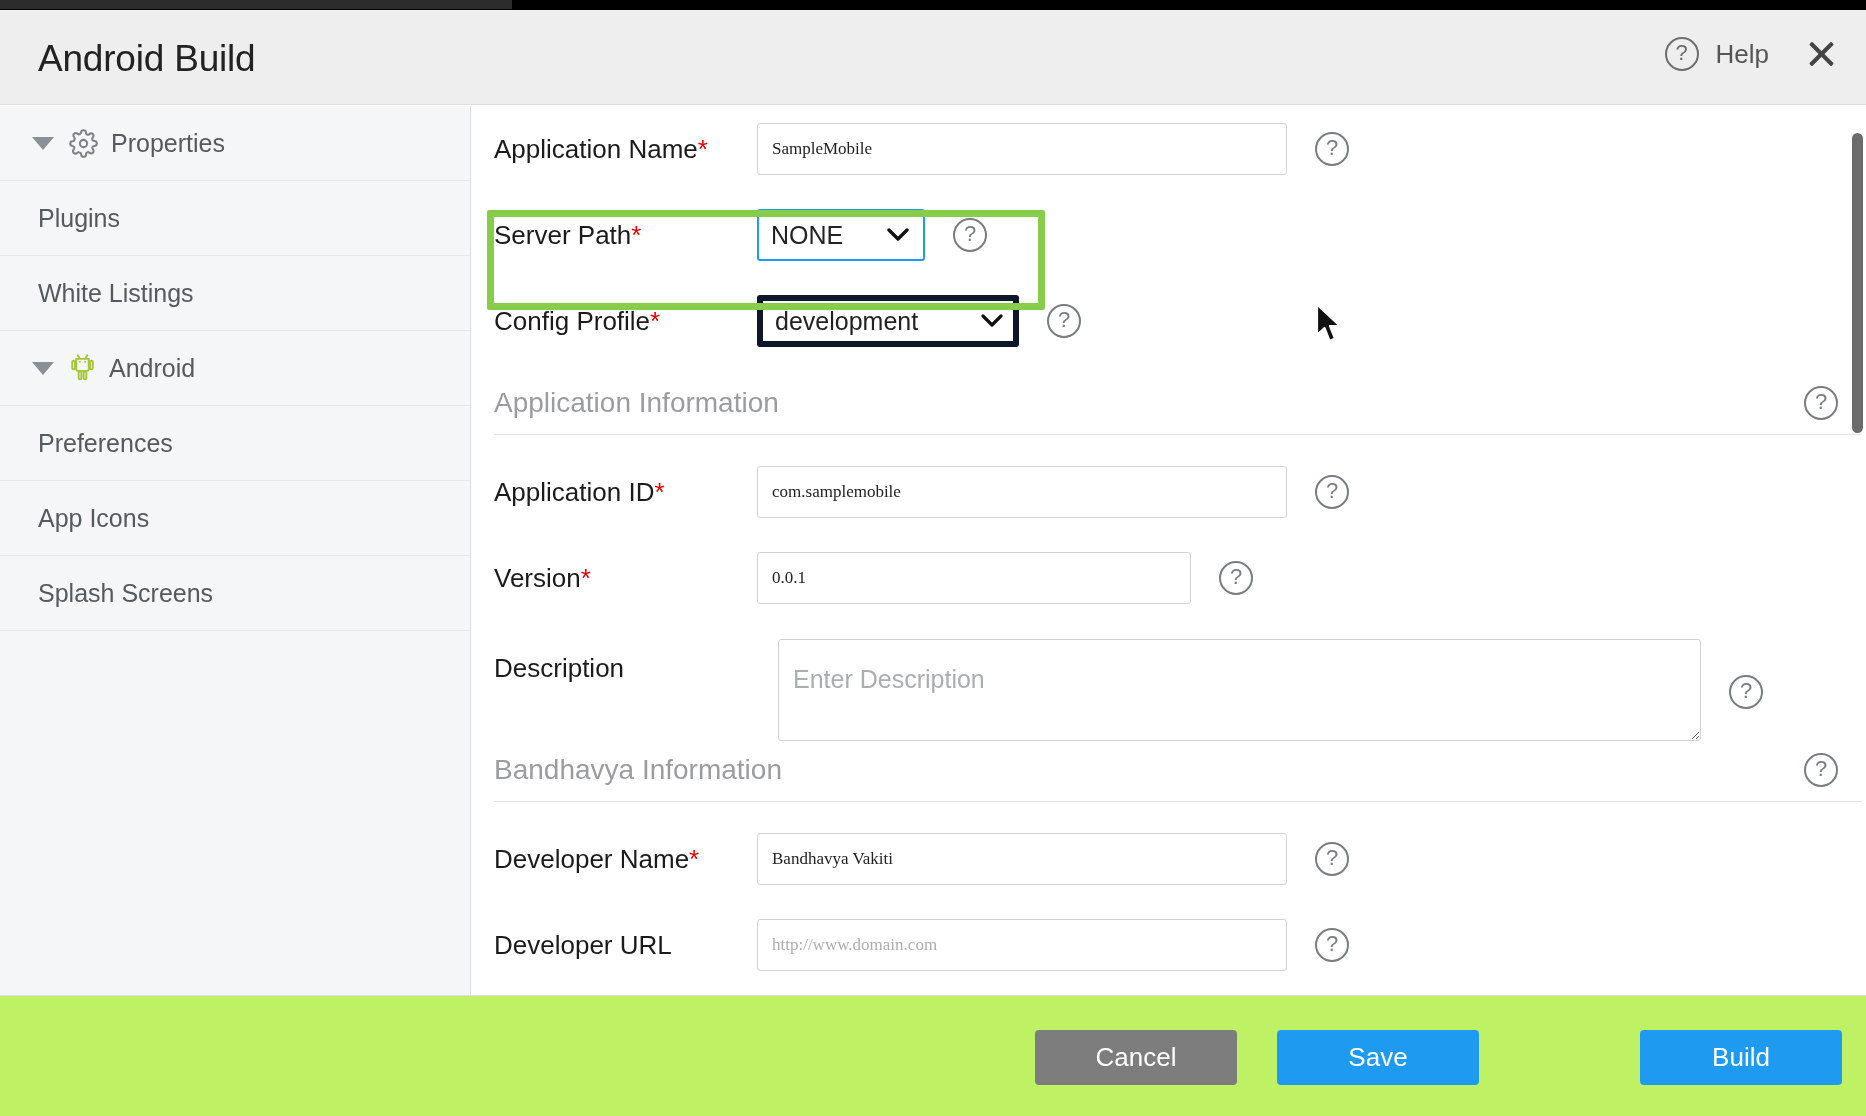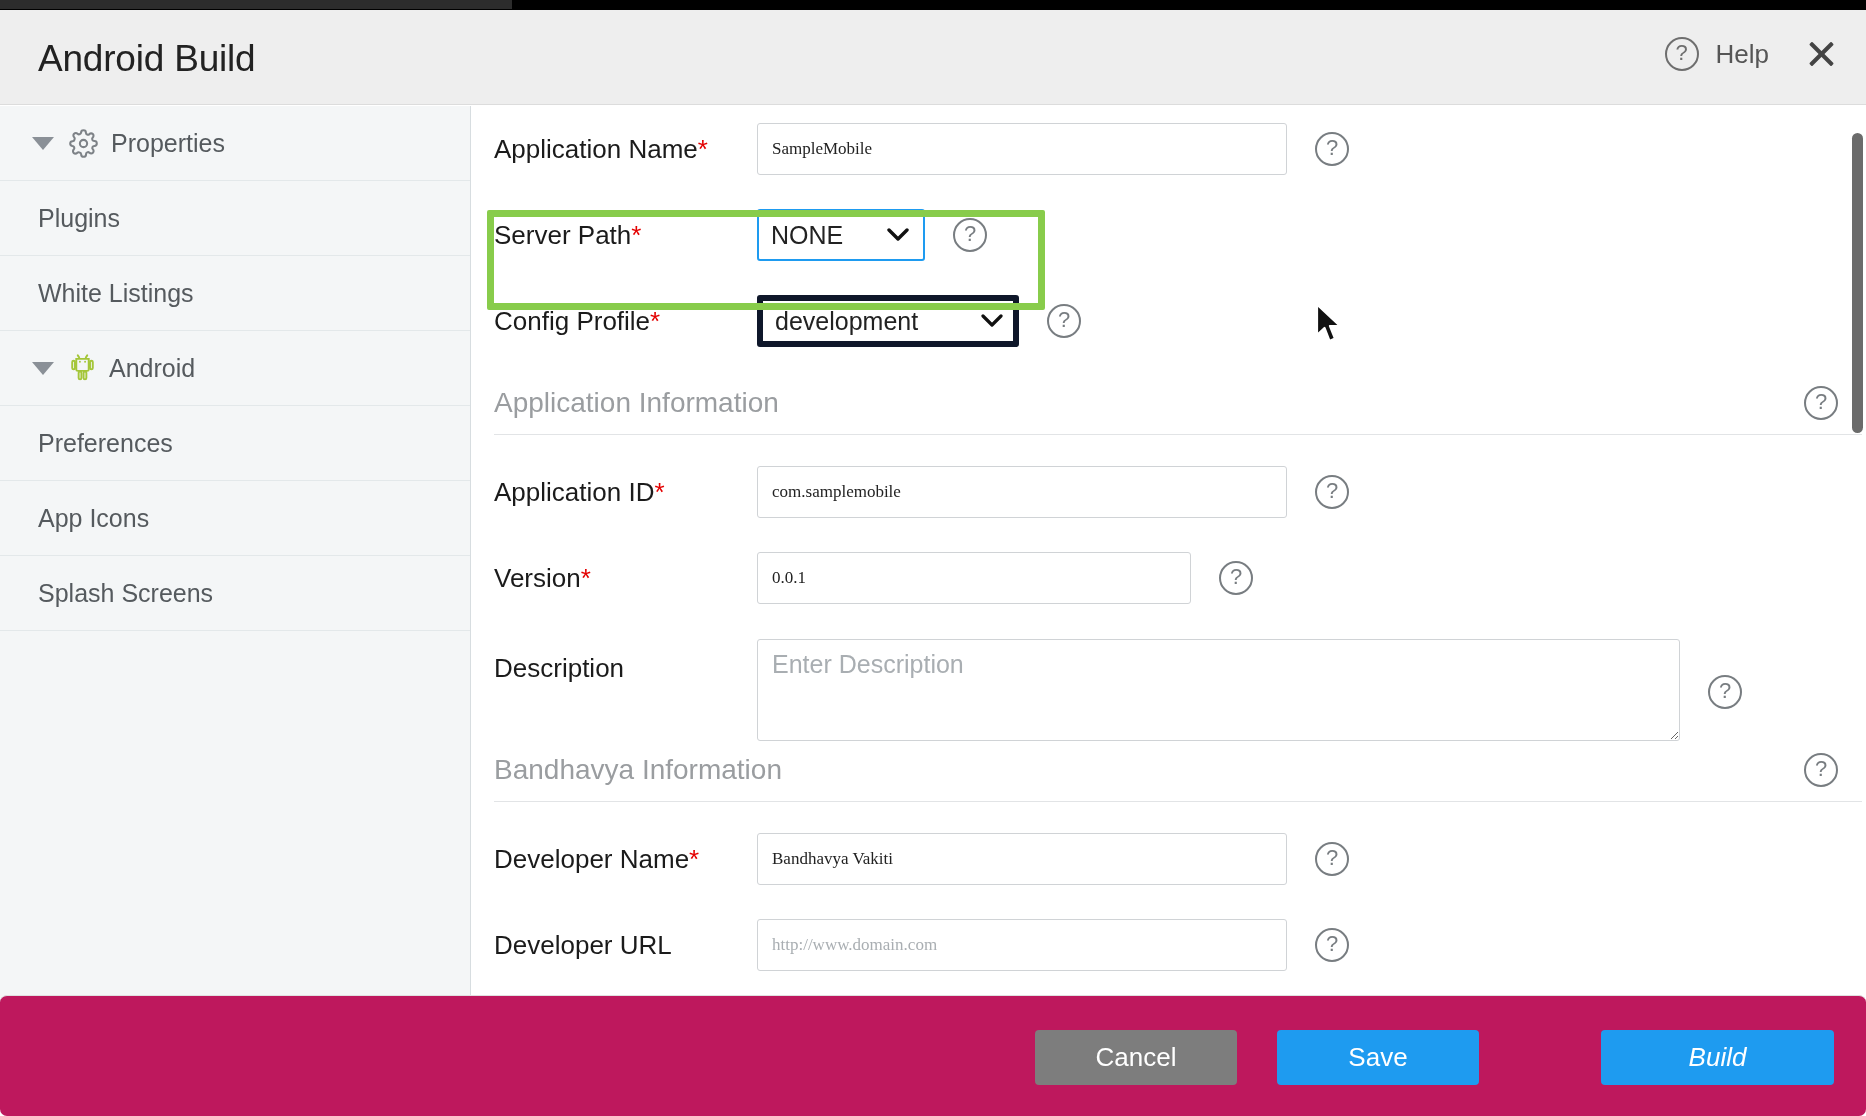--- a/index.html
+++ b/index.html
@@ -150,24 +150,25 @@
     outline: none;
   }
   .txt::placeholder { color: #a9aeb2; }
 
   .ta {
     width: 923px; height: 102px;
     border: 1px solid #d0d3d6;
     border-radius: 3px;
     font-size: 25px;
     color: #222222;
-    padding: 10px 14px;
+    padding: 25px 14px;
     font-family: "Liberation Sans", sans-serif;
     resize: vertical;
     outline: none;
+    margin-left: 21px;
   }
   .ta::placeholder { color: #a9aeb2; }
 
   .sel {
     height: 52px;
     border: 6px solid #0f172a;
     border-radius: 3px;
     background: #ffffff;
     font-size: 25px;
     color: #222222;
@@ -228,36 +229,35 @@
     border: 7px solid #88cc4b;
     border-radius: 2px;
     pointer-events: none;
     z-index: 5;
   }
 
   
   .footer {
     position: absolute; left: 0; bottom: 0;
     width: 1866px; height: 121px;
-    background: #be185d;
+    background: #bef264;
     border-top: 1px solid #e0e0e0;
-    border-radius: 7px;
   }
   .btn {
     position: absolute; top: 34px;
     height: 55px;
     border: none; border-radius: 4px;
     font-size: 26px;
     color: #ffffff;
     font-family: "Liberation Sans", sans-serif;
     cursor: pointer;
   }
   .btn-cancel { right: 629px; width: 202px; background: #7d7d7d; }
   .btn-save   { right: 387px; width: 202px; background: #1e9bf0; }
-  .btn-build  { right: 32px;  width: 233px; background: #1e9bf0; font-style: italic; }
+  .btn-build  { right: 24px;  width: 202px; background: #1e9bf0; }
 
   
   .scroll-thumb {
     position: absolute;
     right: 3px; top: 133px;
     width: 11px; height: 300px;
     background: #6b6b6b;
     border-radius: 6px;
   }
 

